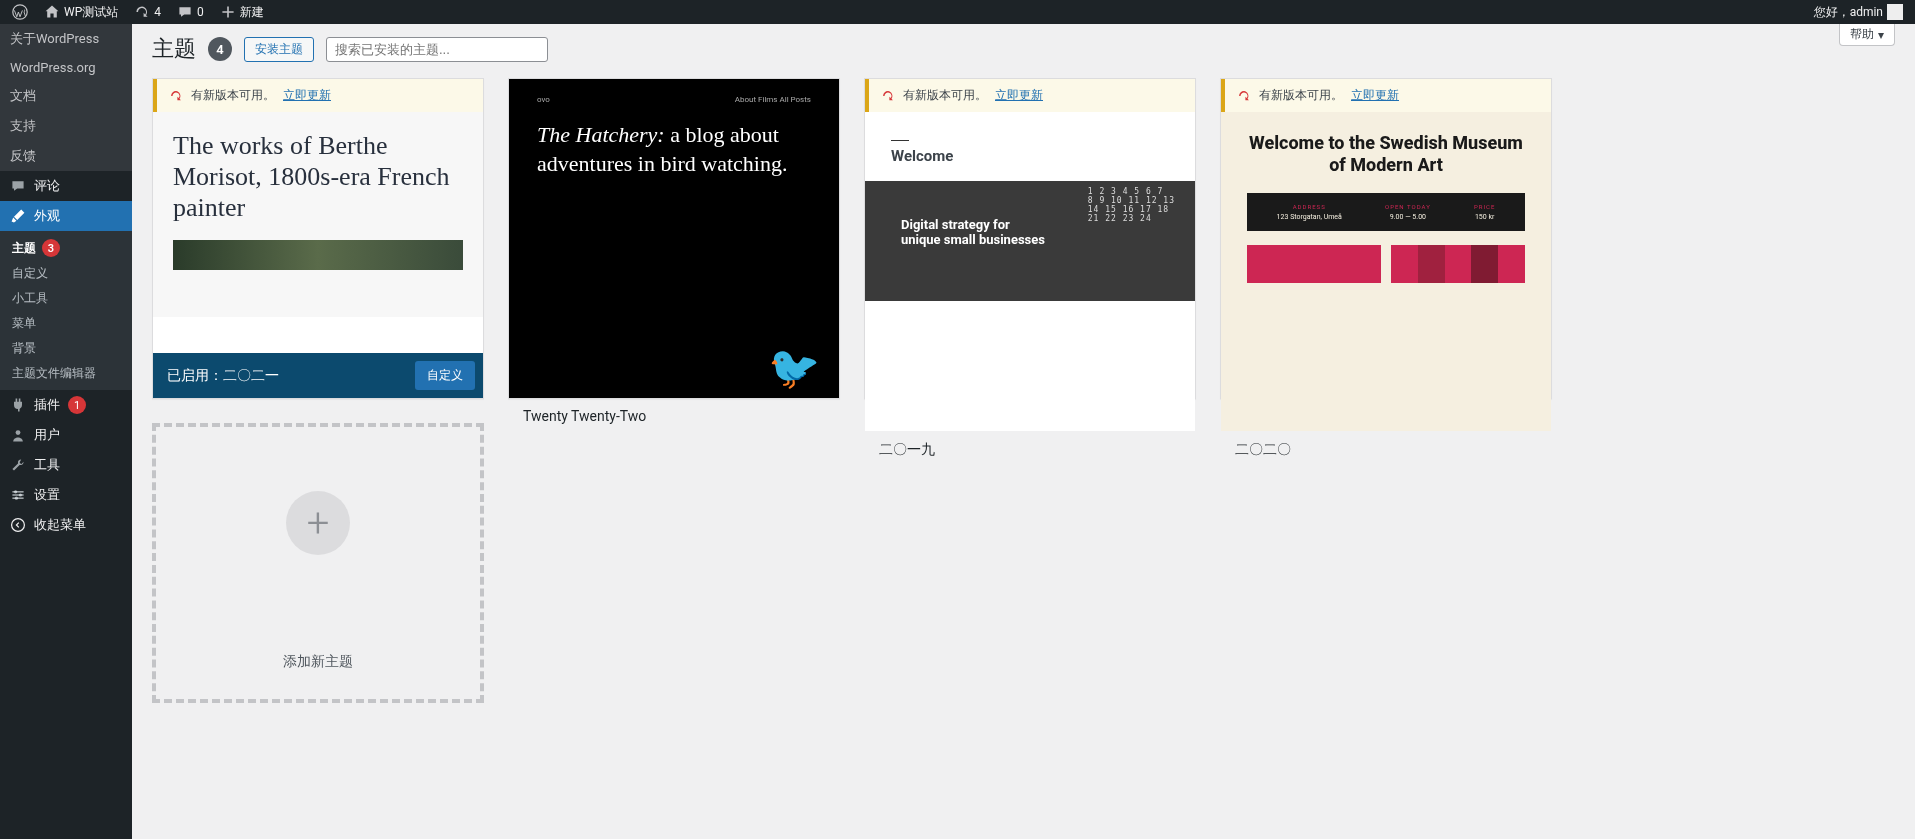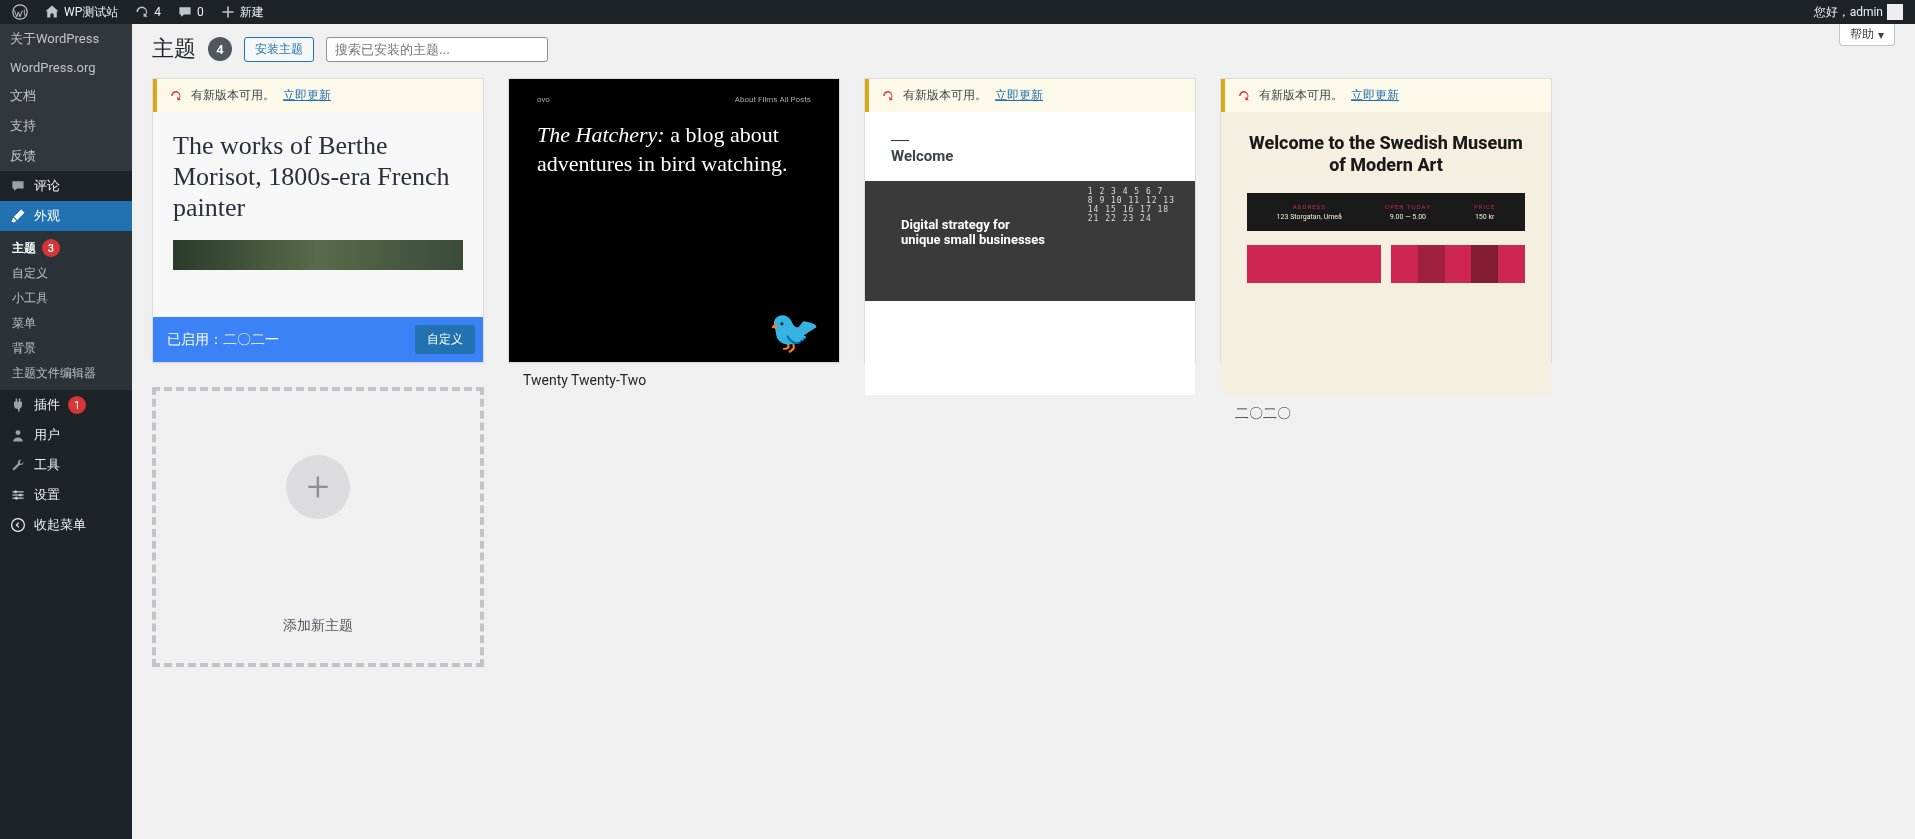--- a/index.html
+++ b/index.html
@@ -37,21 +37,21 @@
 .help-tab { margin-left: auto; border: 1px solid #c3c4c7; border-top: none; background: #fff; padding: 2px 10px; font-size: 12px; border-radius: 0 0 4px 4px; cursor: pointer; display: flex; align-items: center; gap: 4px; position: absolute; right: 0; top: -10px; text-align: right; }
 
 
 .themes-grid { display: grid; grid-template-columns: repeat(4, 1fr); gap: 24px; max-width: 1400px; }
 .theme-card { background: #fff; box-shadow: 0 1px 1px rgba(0,0,0,.04); position: relative; cursor: pointer; border: 1px solid #dcdcde; }
 .update-banner { background: #fcf9e8; border-left: 4px solid #dba617; padding: 8px 12px; display: flex; align-items: center; gap: 8px; font-size: 12px; }
 .update-banner svg { width: 14px; height: 14px; fill: #d63638; }
 .update-banner a { color: #2271b1; text-decoration: underline; cursor: pointer; }
 .theme-preview { height: 205px; background: #f7f7f7; overflow: hidden; position: relative; }
 .theme-footer { padding: 10px 14px; font-size: 14px; color: #1d2327; }
-.theme-card.active .theme-footer { background: #3b82f6; color: #fff; display: flex; align-items: center; justify-content: space-between; padding: 8px 8px 8px 14px; }
+.theme-card.active .theme-footer { background: #0c4a6e; color: #fff; display: flex; align-items: center; justify-content: space-between; padding: 8px 8px 8px 14px; margin-top: 36px; }
 .btn-customize { background: #2271b1; color: #fff; border: none; border-radius: 3px; padding: 6px 12px; font-size: 12px; cursor: pointer; }
 .add-theme-card { border: 4px dashed #c3c4c7; background: transparent; box-shadow: none; display: flex; flex-direction: column; align-items: center; justify-content: center; height: 280px; cursor: pointer; }
 .add-plus { width: 64px; height: 64px; border-radius: 50%; background: #dcdcde; display: flex; align-items: center; justify-content: center; font-size: 40px; color: #8c8f94; font-weight: 300; margin-bottom: 80px; }
 .add-label { position: absolute; bottom: 28px; font-size: 14px; color: #50575e; }
 
 
 .pv1 { padding: 18px 20px; }
 .pv1 .tt { font-family: Georgia, serif; font-size: 26px; color: #28303d; line-height: 1.2; }
 .pv1 .img { height: 30px; background: linear-gradient(90deg,#2a3b2a,#5a6b4a,#3a4b3a); margin-top: 16px; }
 .pv2 { background: #000; color: #fff; height: 100%; padding: 16px 28px; }
@@ -252,20 +252,21 @@
           <div class="cal">
               <div>1 2 3 4 5 6 7</div>
               <div>8 9 10 11 12 13</div>
               <div>14 15 16 17 18</div>
               <div>21 22 23 24</div>
             </div>
           <div class="t">Digital strategy for</div>
           <div class="t">unique small businesses</div>
         </div>
       </div>
+      <div class="theme-footer">二〇一九</div>
     </div>
 
     <div class="theme-card">
       <div class="update-banner">
         <svg viewBox="0 0 20 20">
             <path d="M10 3a7 7 0 00-7 7h2a5 5 0 119 3l-2-2v5h5l-2-2a7 7 0 00-5-11z"></path>
           </svg>
         <span>有新版本可用。</span>
         <a>立即更新</a>
       </div>

